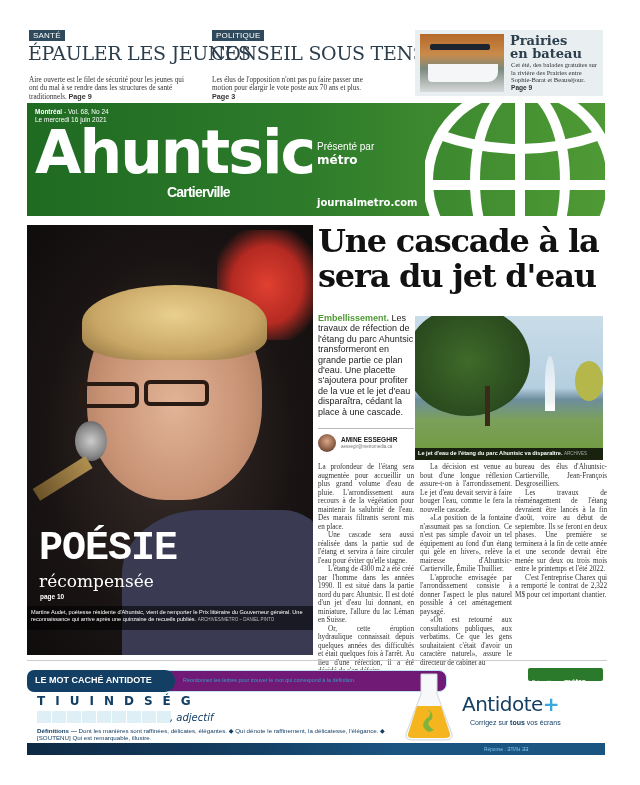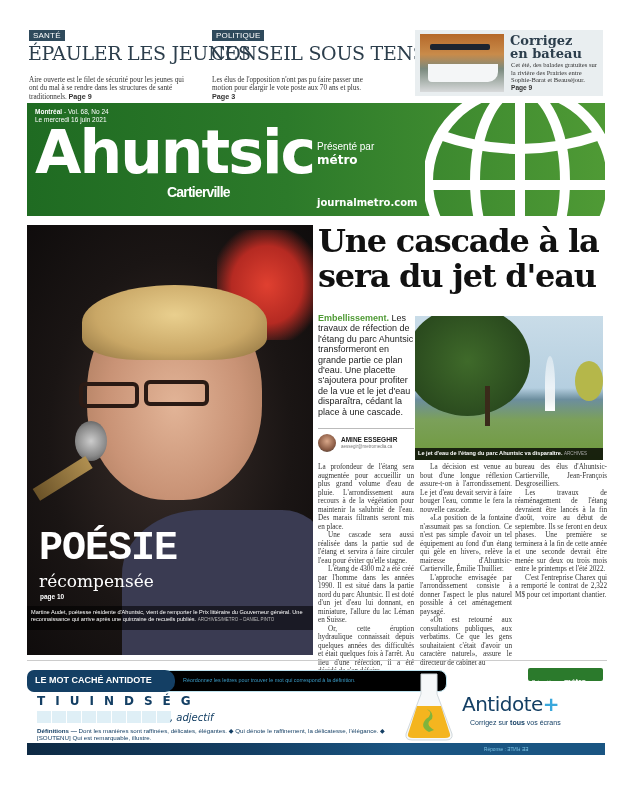--- a/index.html
+++ b/index.html
@@ -27,21 +27,21 @@
 <div class="tag" style="left:212px;top:30px">POLITIQUE</div>
 <div class="teaser-title" style="left:211px;top:42px">CONSEIL SOUS TENSION</div>
 <div class="teaser-text" style="left:212px;top:76px;width:170px"><span>Les élus de l'opposition n'ont pas pu faire passer une motion pour élargir le vote poste aux 70 ans et plus.</span><br><b>Page 3</b></div>
 
 <div class="abs" style="left:415px;top:30px;width:188px;height:66px;background:#e9eef0">
   <div class="abs" style="left:5px;top:4px;width:84px;height:58px;background:linear-gradient(180deg,#b5692a 0%,#c98b4a 35%,#7a8a7e 60%,#d8dadb 100%);overflow:hidden">
     <div class="abs" style="left:10px;top:10px;width:60px;height:6px;background:#1c2430;border-radius:2px"></div>
     <div class="abs" style="left:8px;top:30px;width:70px;height:18px;background:#f4f6f7;border-radius:0 0 10px 4px"></div>
   </div>
   <div class="abs" style="left:95px;top:4px;font-family:'DejaVu Serif',serif;font-weight:bold;font-size:13px;line-height:13px;color:#2c3e4c">
-    <div>Corrigez</div>
+    <div>Prairies</div>
       <div>en bateau</div>
   </div>
   <div class="teaser-text" style="left:96px;top:31px;width:90px;font-size:6.6px;line-height:7.6px"><span>Cet été, des balades gratuites sur la rivière des Prairies entre Sophie-Barat et Beauséjour.</span> <b>Page 9</b></div>
 </div>
 
 <div class="mast">
   <div class="abs" style="left:8px;top:5px;font-family:'Liberation Sans',sans-serif;font-size:6.5px;color:#fff;line-height:8px">
     <div><b>Montréal</b> <span>- Vol. 68, No 24</span></div>
     <div>Le mercredi 16 juin 2021</div>
   </div>
@@ -115,21 +115,21 @@
   <p>«On est retourné aux consultations publiques, aux verbatims. Ce que les gens souhaitaient c'était d'avoir un caractère naturel», assure le directeur de cabinet au</p>
 </div>
 <div class="body-col" style="left:515px;top:463px;width:92px">
   <p class="first">bureau des élus d'Ahuntsic-Cartierville, Jean-François Desgroseilliers.</p>
   <p>Les travaux de réaménagement de l'étang devraient être lancés à la fin d'août, voire au début de septembre. Ils se feront en deux phases. Une première se terminera à la fin de cette année et une seconde devrait être menée sur deux ou trois mois entre le printemps et l'été 2022.</p>
   <p>C'est l'entreprise Charex qui a remporté le contrat de 2,322 M$ pour cet important chantier.</p>
 </div>
 
 <div class="abs" style="left:27px;top:660px;width:580px;height:1px;background:#ccc"></div>
 
-<div class="abs" style="left:27px;top:670px;width:420px;height:22px;border:1.5px solid #bfe3ef;border-radius:8px;background:#000000">
+<div class="abs" style="left:27px;top:670px;width:420px;height:22px;border:1.5px solid #bfe3ef;border-radius:8px;background:#701a75">
   <div class="abs" style="left:-1px;top:-1px;width:148px;height:22px;background:#143f64;border-radius:7px 10px 10px 7px;color:#fff;font-family:'Liberation Sans',sans-serif;font-weight:bold;font-size:9px;padding:5px 8px;white-space:nowrap">LE MOT CACHÉ ANTIDOTE</div>
   <div class="abs" style="left:155px;top:6px;font-family:'Liberation Sans',sans-serif;font-size:5.4px;color:#3a9ac4;white-space:nowrap">Réordonnez les lettres pour trouver le mot qui correspond à la définition.</div>
 </div>
 
 <div class="abs" style="left:528px;top:668px;width:75px;height:13px;background:#2b7a2c;border-radius:2px;font-family:'Liberation Sans',sans-serif;color:#fff;padding:2px 4px;white-space:nowrap"><span style="font-size:4.8px">Présenté par</span> <b style="font-size:8px">métro</b></div>
 
 <div class="abs" style="left:37px;top:694px;display:flex;gap:10px;font-family:'DejaVu Sans',sans-serif;font-weight:bold;font-size:12px;color:#143f64">
   <span>T</span>
     <span>I</span>
     <span>U</span>

